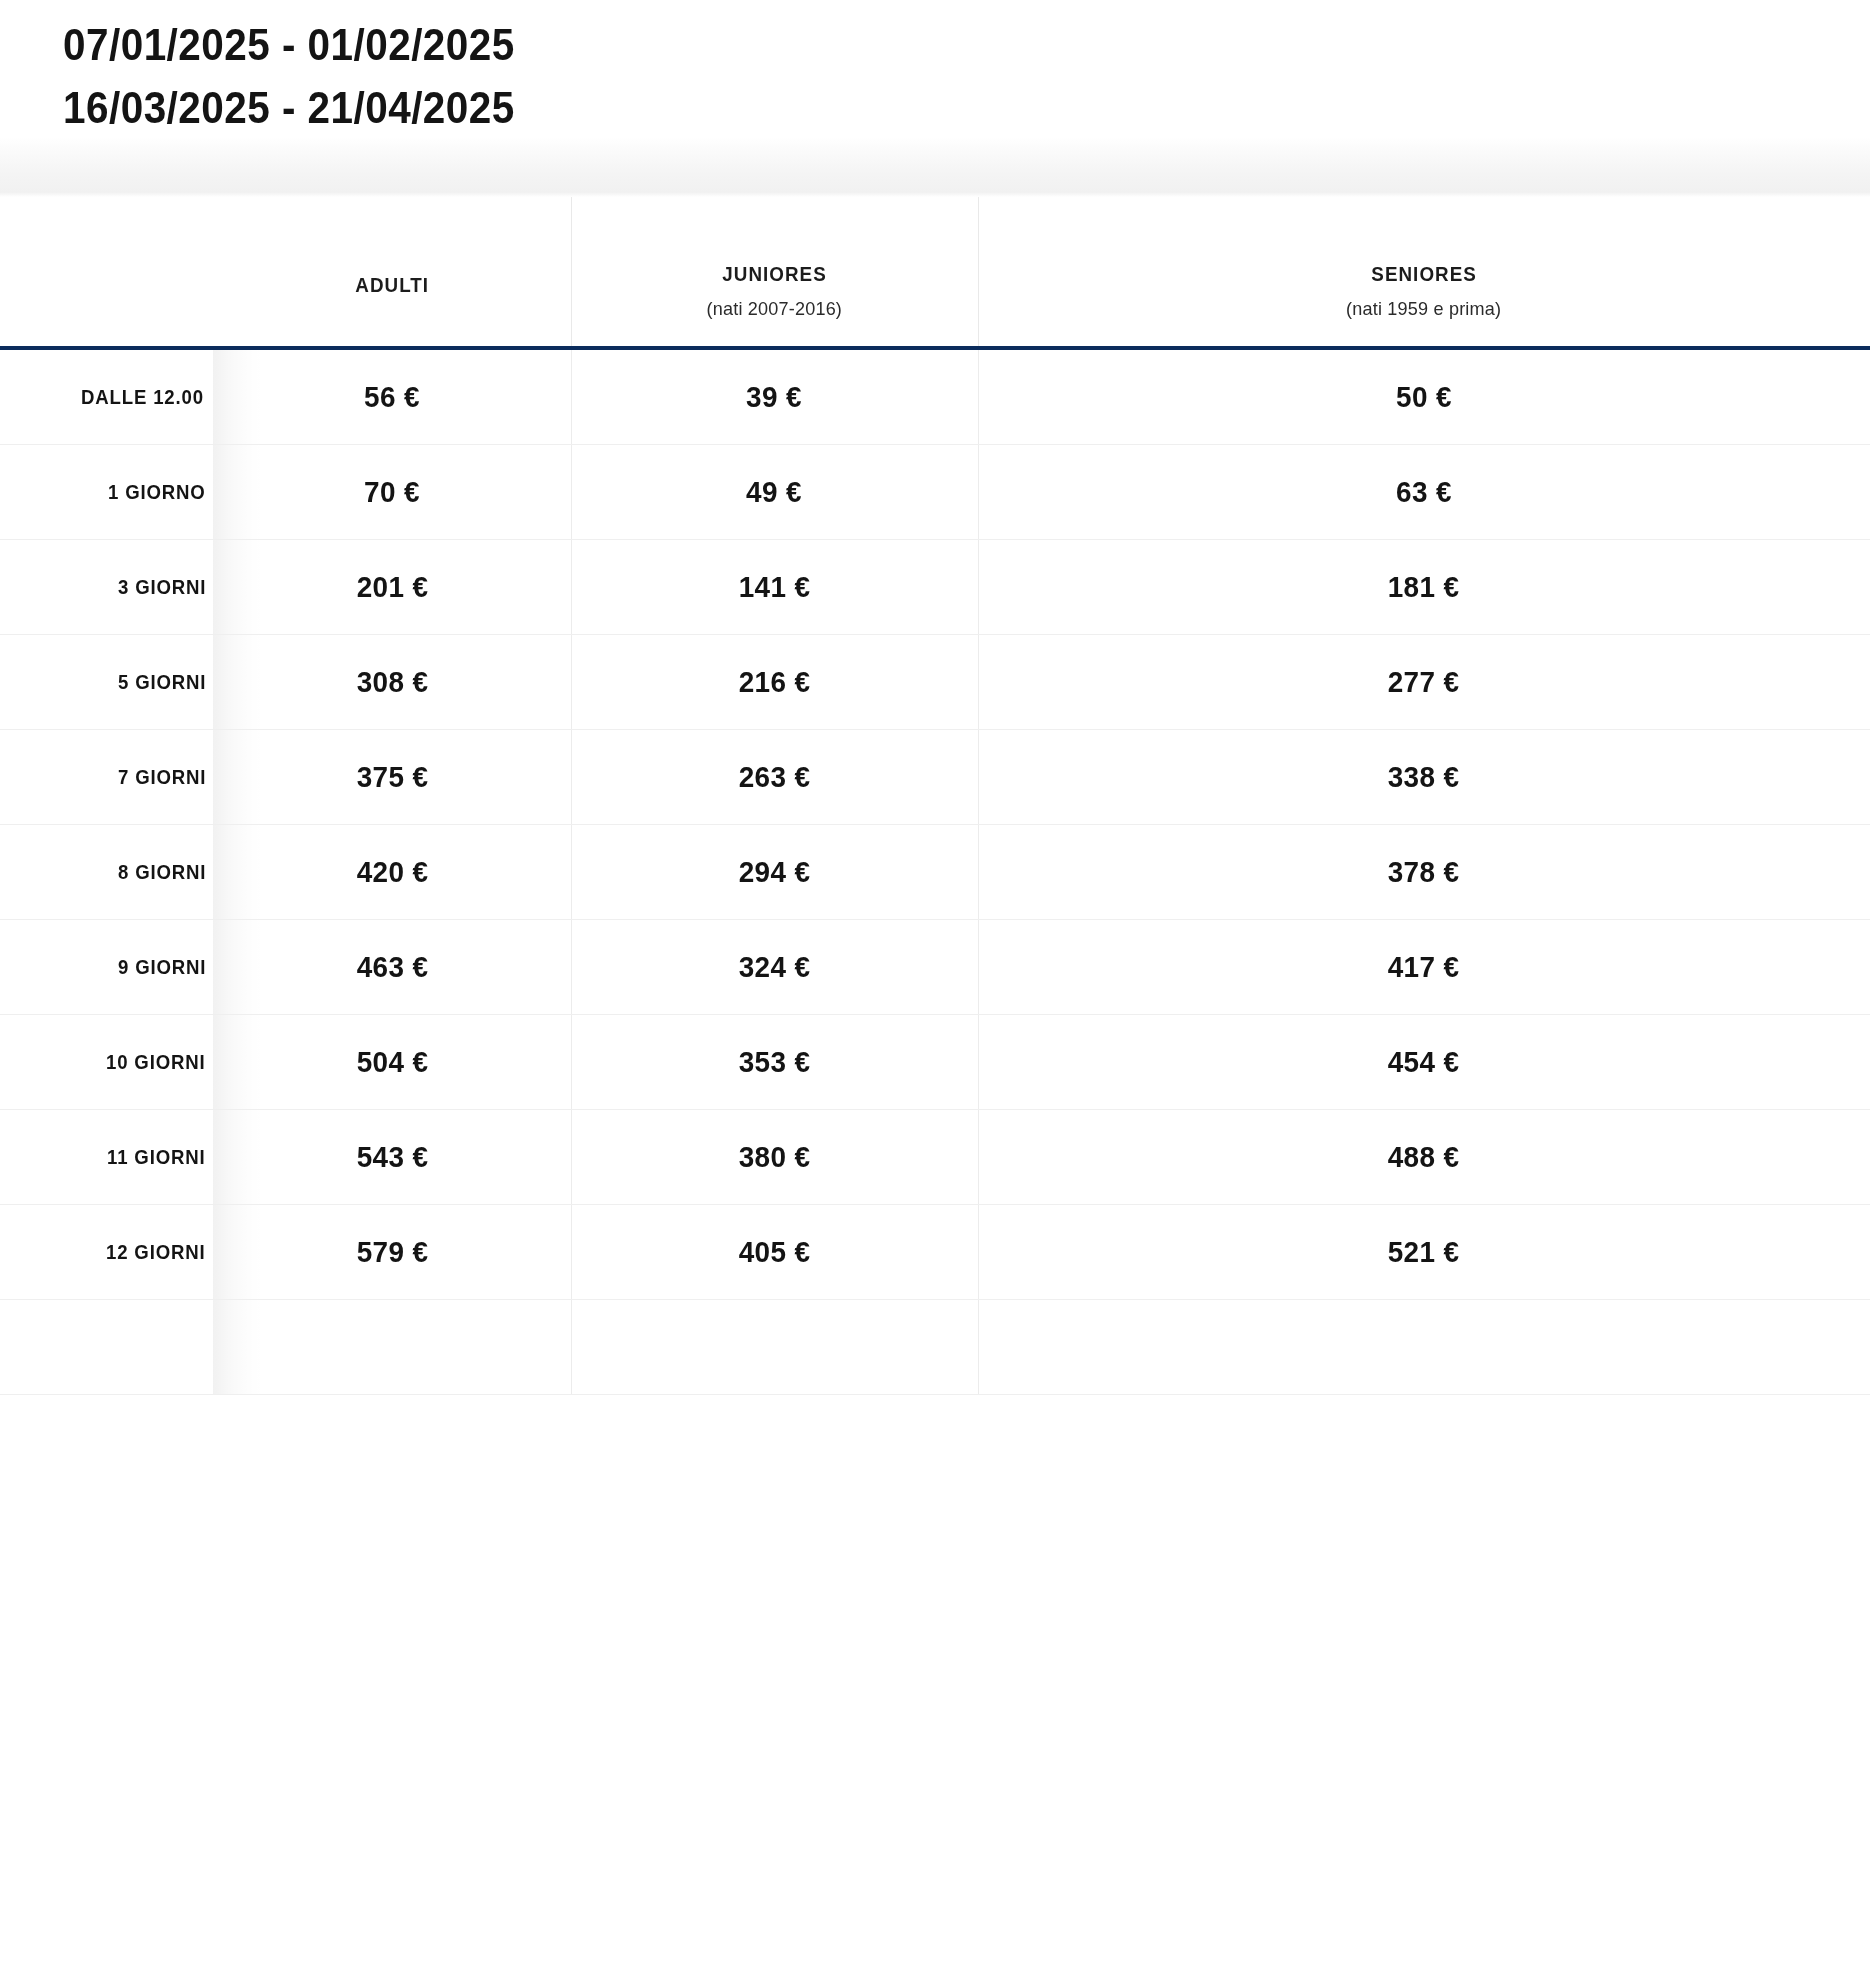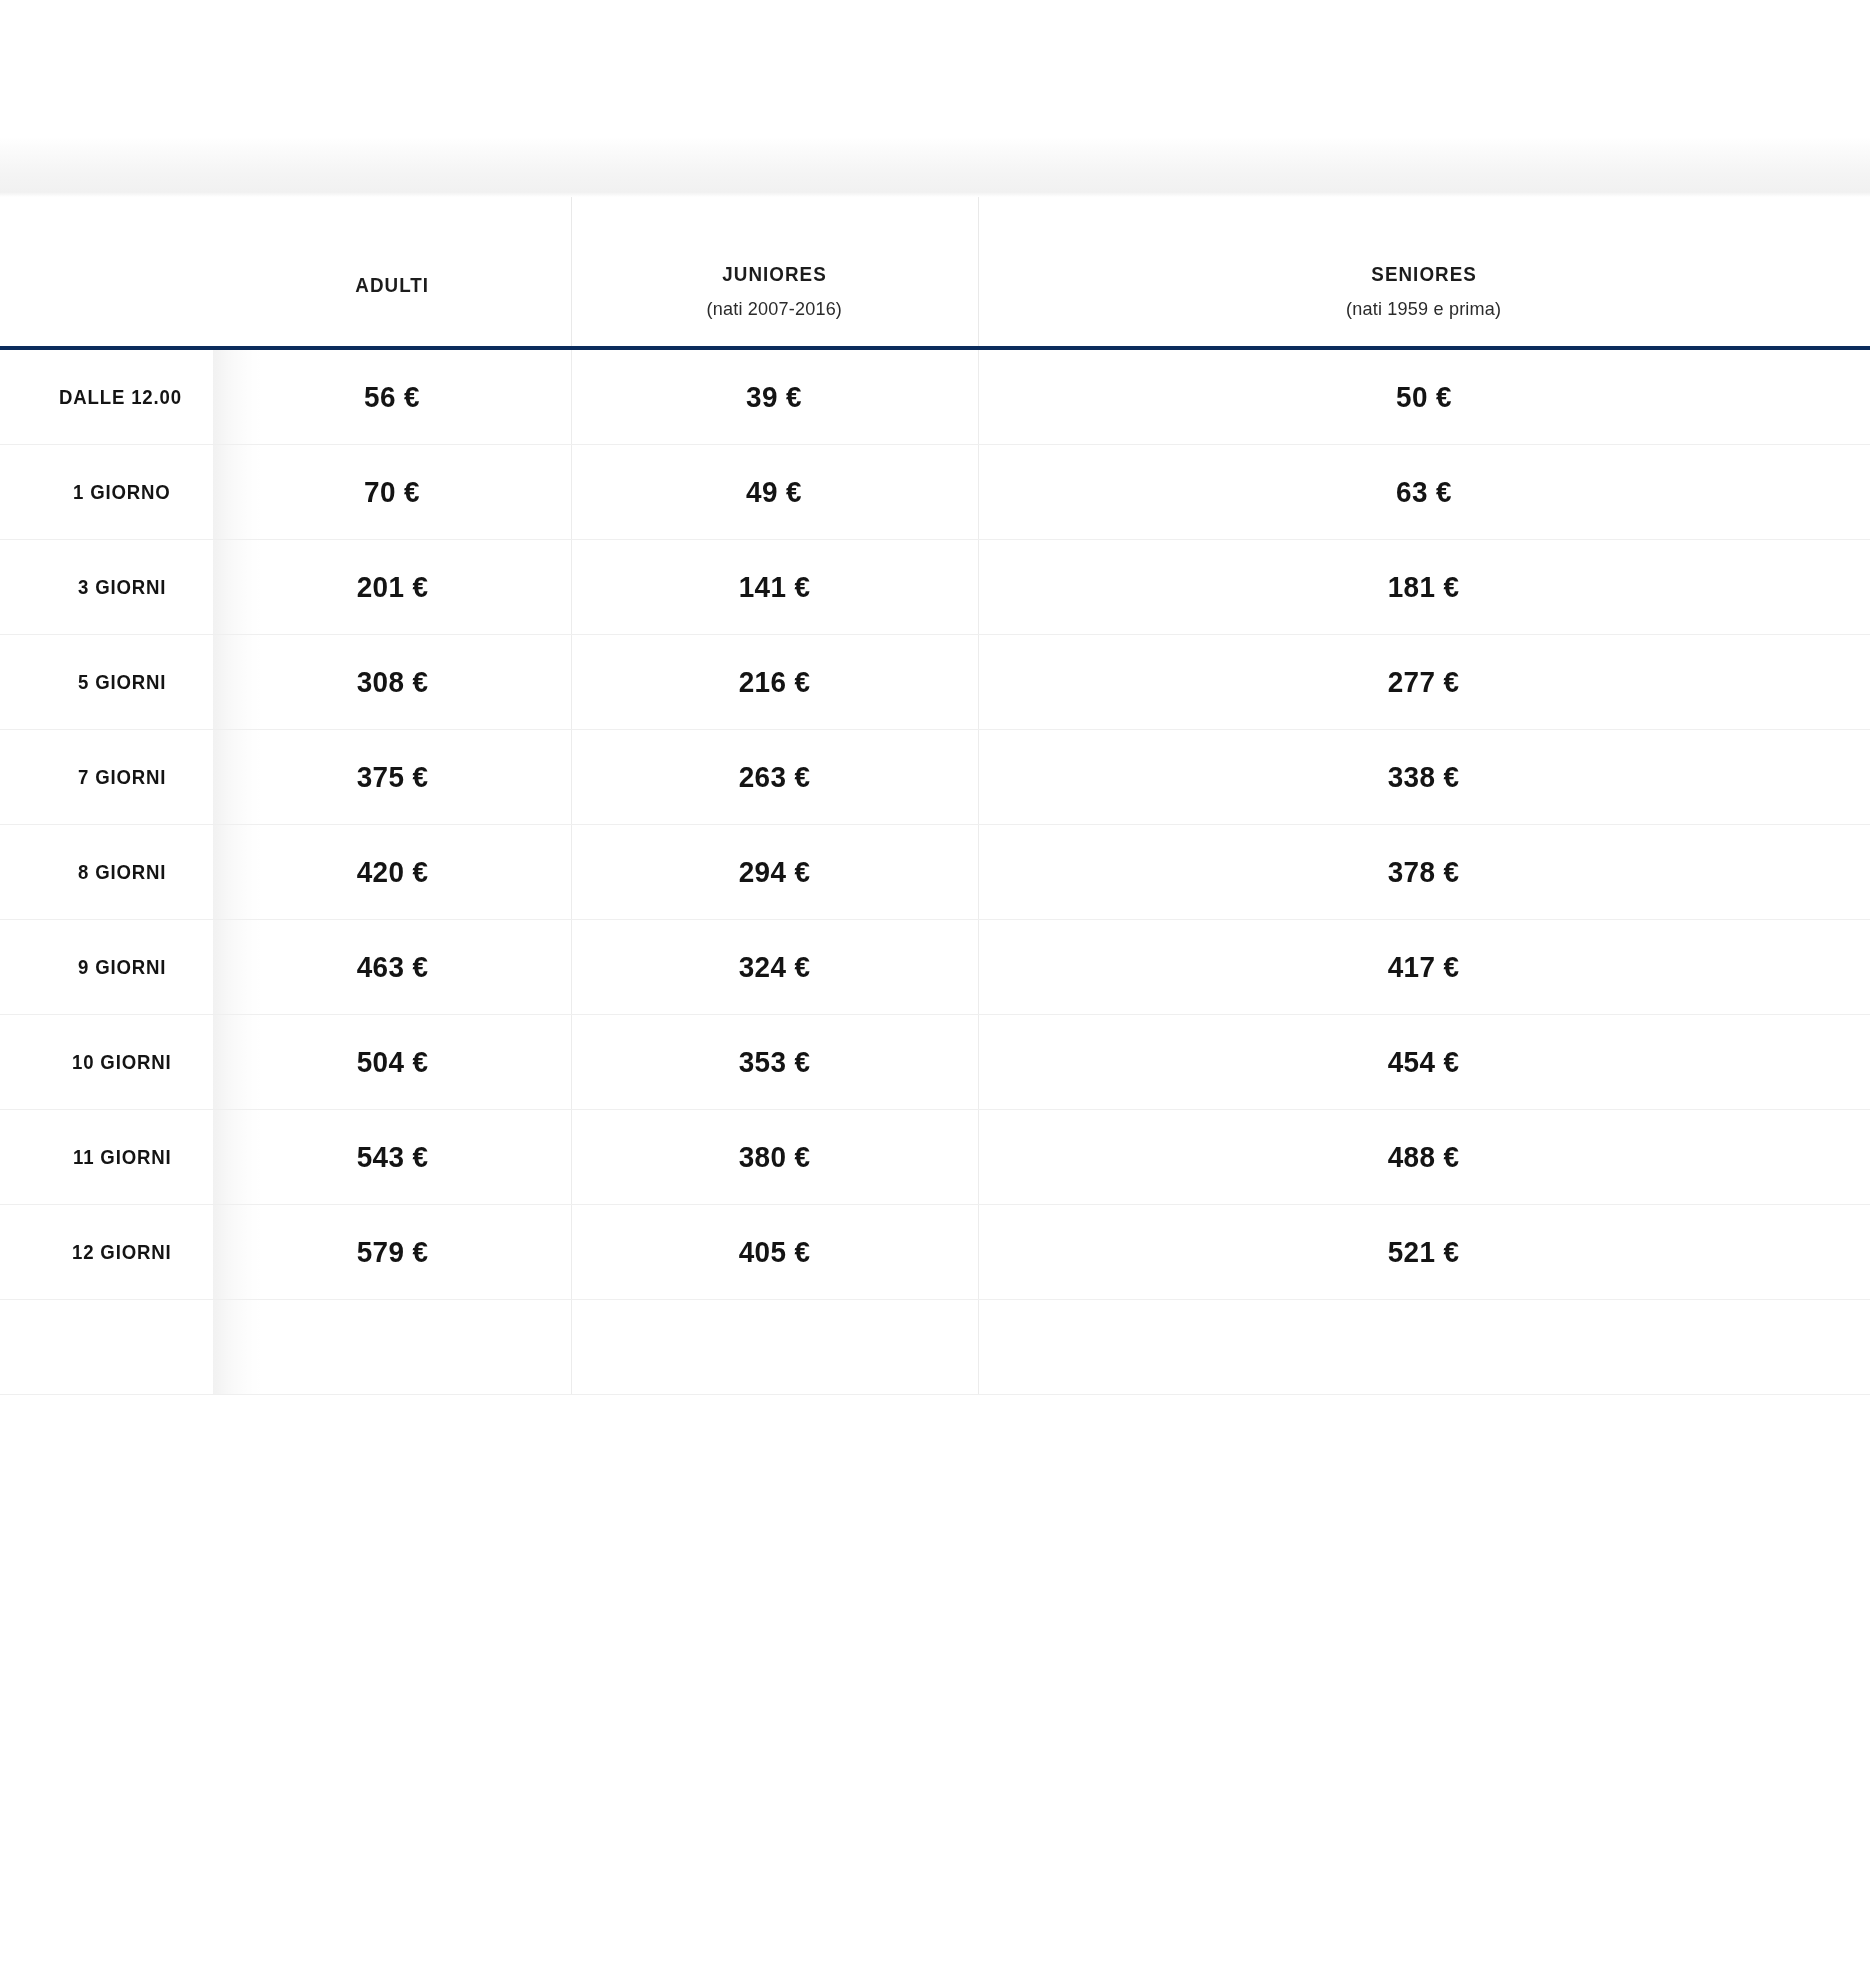--- a/index.html
+++ b/index.html
@@ -133,21 +133,21 @@
     border-bottom: 1.9px solid #efefef;
     background: #ffffff;
     position: relative;
   }
   tbody td.col-div {
     box-shadow: inset 1px 0 0 #ececec;
   }
 
   td.row-label {
     position: relative;
-    text-align: center;
+    text-align: right;
     padding-left: 38px;
     background: #ffffff;
   }
   
   td.row-label::after {
     content: "";
     position: absolute;
     right: -50px;
     top: 0;
     width: 50px;
@@ -182,20 +182,24 @@
   }
 
   
   tbody tr.partial td { border-bottom: 1.9px solid #efefef; }
 </style>
 </head>
 <body>
 
 <div class="page">
 
+  <div class="title-block">
+    <div class="title-line">07/01/2025 - 01/02/2025</div>
+    <div class="title-line">16/03/2025 - 21/04/2025</div>
+  </div>
 
   <div class="fade-band"></div>
 
   <div class="table-wrap">
     <table class="rates">
       <colgroup>
         <col class="c-label">
         <col class="c-adulti">
         <col class="c-jun">
         <col class="c-sen">

